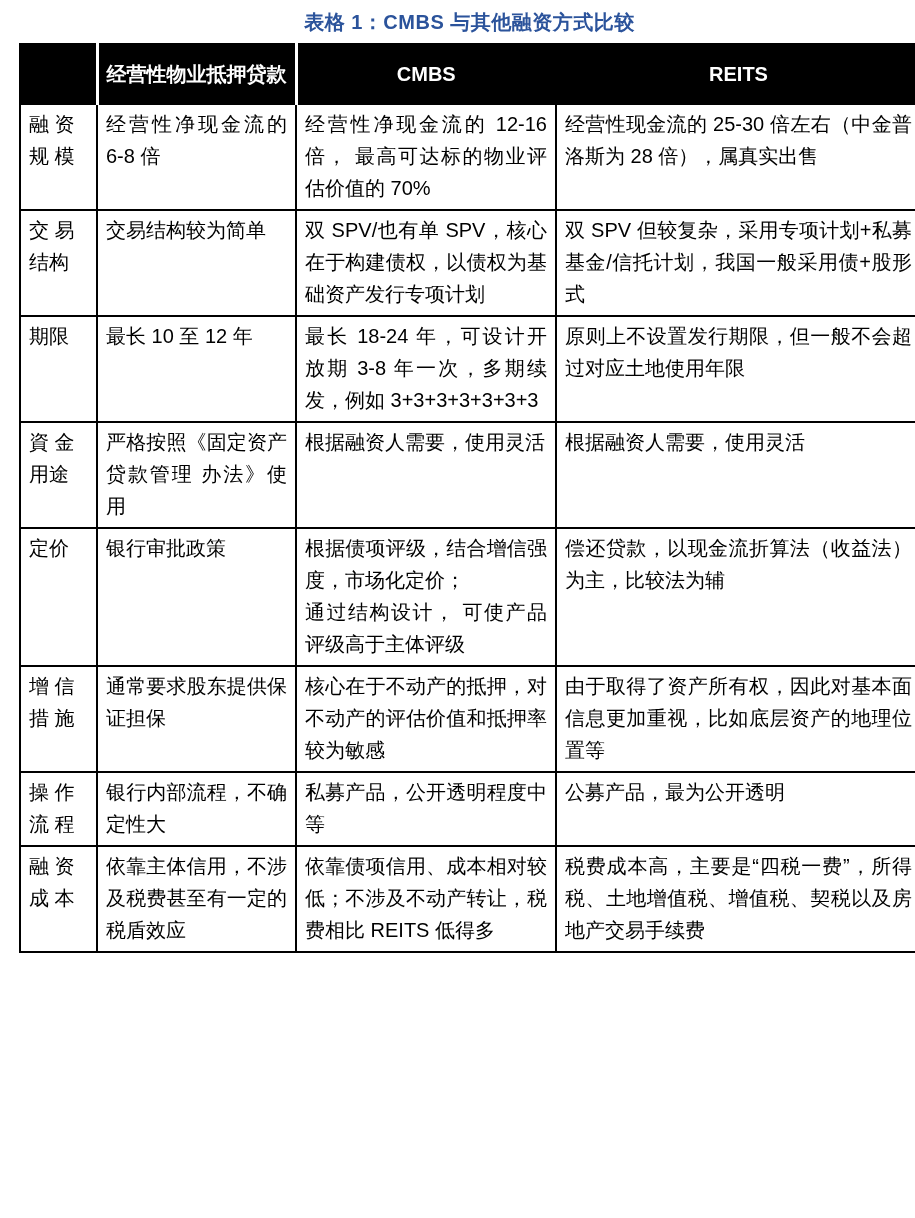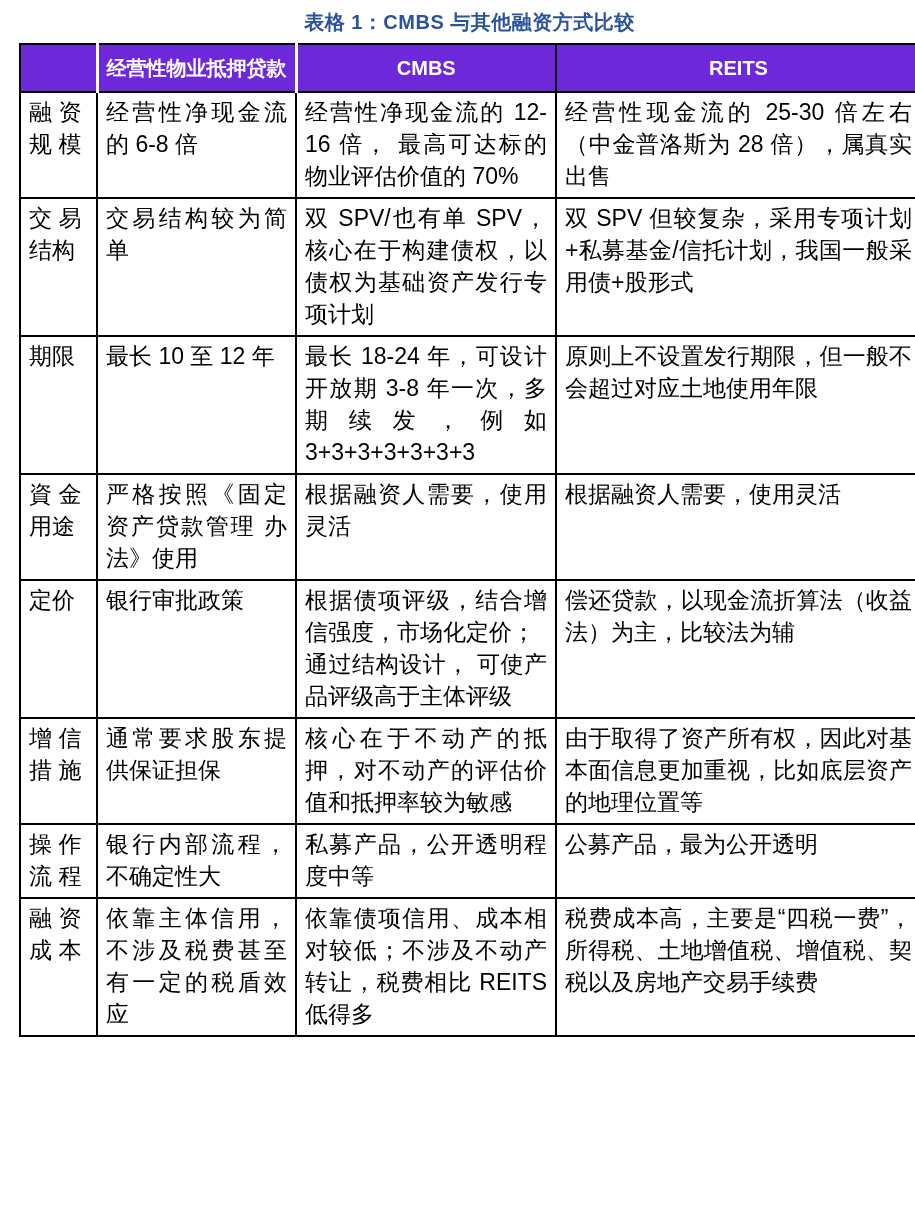--- a/index.html
+++ b/index.html
@@ -30,36 +30,36 @@
     width: 901px;
     border: 2px solid #000000;
   }
   table.cmp col.c0 { width: 77px; }
   table.cmp col.c1 { width: 199px; }
   table.cmp col.c2 { width: 260px; }
   table.cmp col.c3 { width: 365px; }
   table.cmp td {
     border: 2px solid #000000;
     vertical-align: top;
-    font-size: 23px;
+    font-size: 20px;
     line-height: 32px;
     padding: 3px 8px 5px 8px;
     text-align: justify;
     white-space: pre-line;
     word-break: break-word;
   }
   tr.hdr td {
-    background: #6d28d9;
+    background: #000000;
     color: #ffffff;
     font-weight: bold;
     font-size: 20px;
     text-align: center;
     vertical-align: middle;
     line-height: 29px;
-    height: 48px;
+    height: 60px;
     padding: 2px 6px;
     white-space: normal;
   }
   
   tr.hdr td.h1 { border-left: 3px solid #ffffff; border-right: 3px solid #ffffff; }
   td.lbl {
     text-align: center;
     padding: 3px 5px 5px 5px;
     white-space: pre-line;
   }

